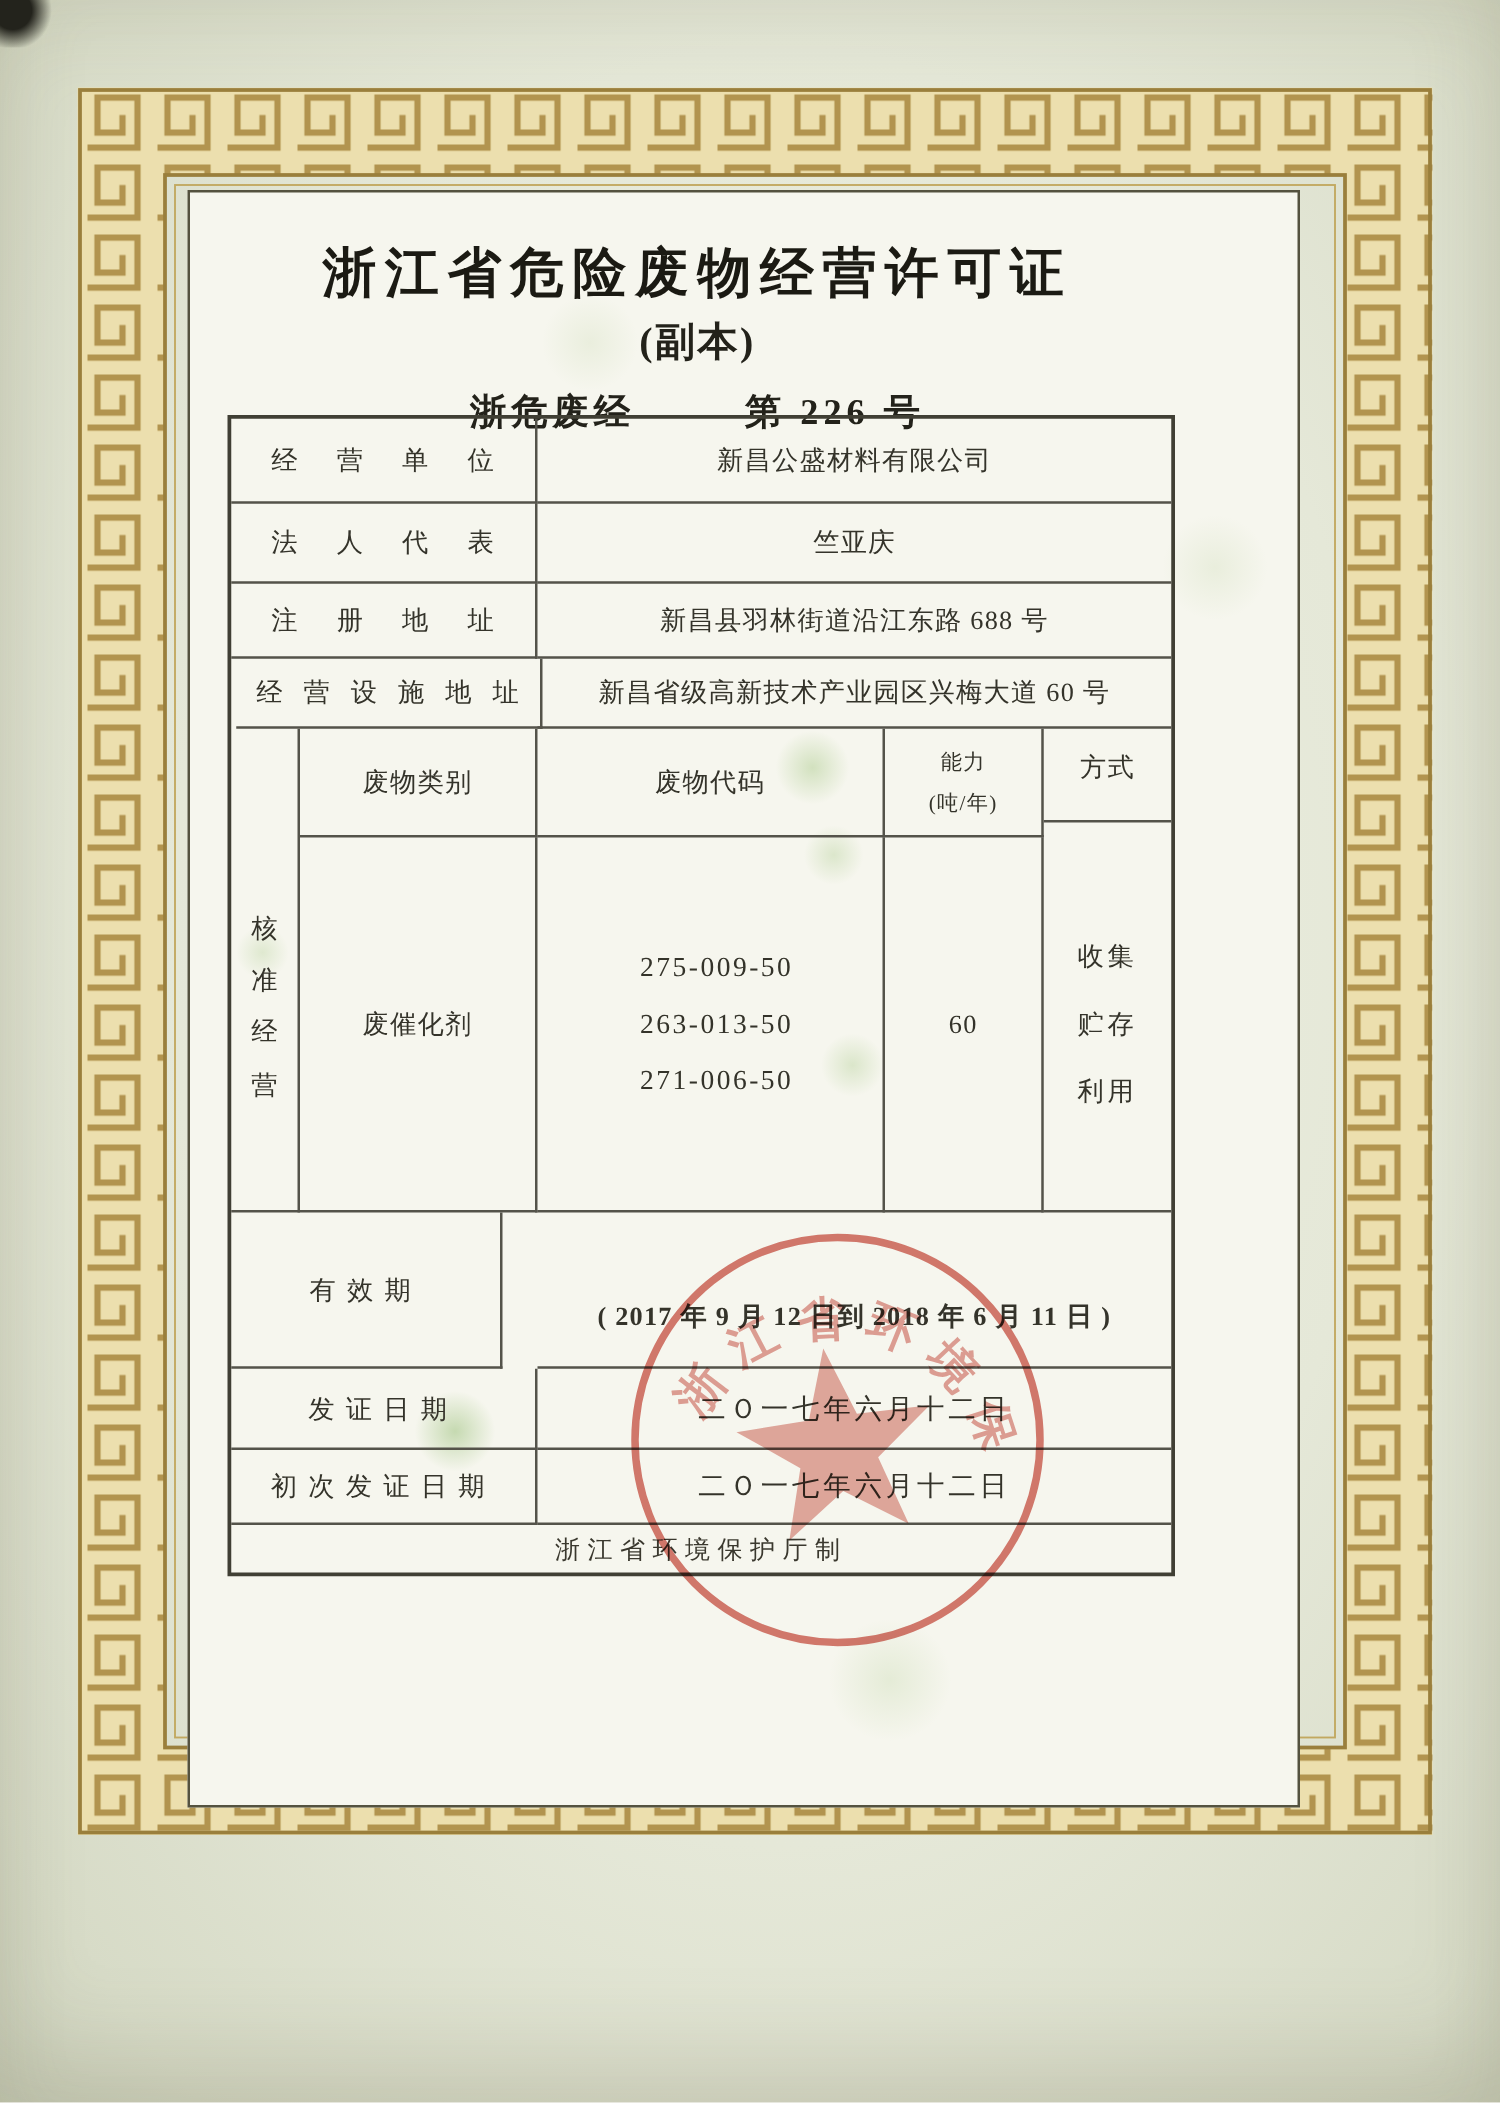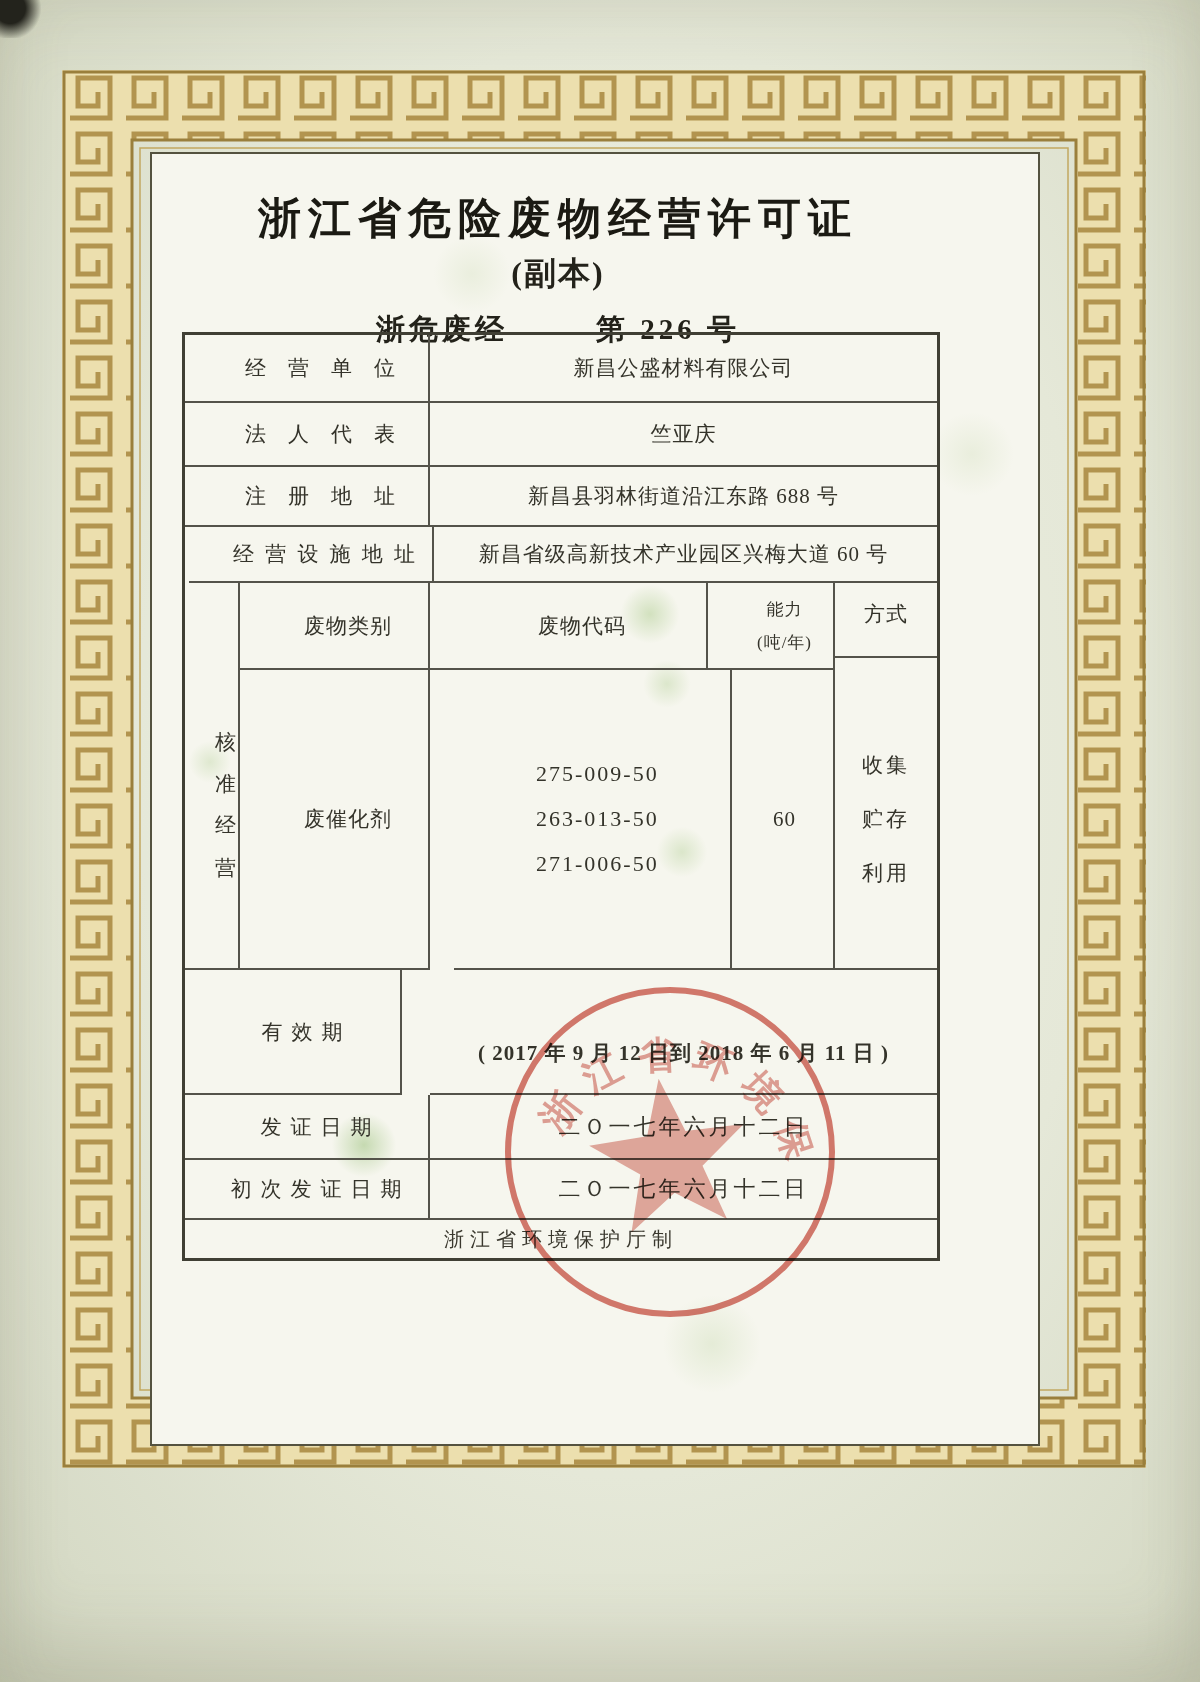--- a/index.html
+++ b/index.html
@@ -25,29 +25,29 @@
   .title{margin-top:36px;text-align:center;font-size:43px;font-weight:bold;
     letter-spacing:7px;color:#1b1a13;}
   .subtitle{margin-top:4px;text-align:center;font-size:32px;font-weight:bold;
     letter-spacing:2px;color:#23221a;}
   .serial-row{margin-top:14px;display:flex;justify-content:center;gap:88px;
     font-size:29px;font-weight:bold;color:#23221a;letter-spacing:4px;}
   .tbl{position:absolute;left:30px;top:178px;width:752px;height:923px;
     border:3px solid #403f34;box-sizing:content-box;}
   .c{position:absolute;display:flex;align-items:center;justify-content:center;
     box-sizing:border-box;font-size:21px;color:#34332a;letter-spacing:1px;}
-  .br{border-right:2px solid #54534a;padding-left:28px;}
+  .br{border-right:2px solid #54534a;}
   .bb{border-bottom:2px solid #54534a;}
   .jlabel{display:block;width:100%;text-align:justify;text-align-last:justify;
     padding:0 32px;align-self:center;}
   .jlabel.tight{padding:0 16px;}
   .clabel{letter-spacing:9px;}
   .vside{writing-mode:vertical-rl;letter-spacing:42px;padding-top:44px;color:#34332a;}
   .codes{flex-direction:column;align-items:flex-start;justify-content:center;
-    gap:19px;padding-left:82px;font-size:22px;letter-spacing:2px;margin-left:24px;}
+    gap:19px;padding-left:82px;font-size:22px;letter-spacing:2px;}
   .methods{flex-direction:column;gap:26px;font-size:21px;letter-spacing:3px;}
   .caphdr{flex-direction:column;gap:10px;font-size:17px;}
   .validity-val{align-items:flex-end;padding-bottom:26px;font-weight:bold;
     font-size:21px;letter-spacing:1px;}
   .datev{font-size:22px;letter-spacing:3px;}
   .caption{font-size:20px;letter-spacing:6px;color:#3a382e;}
   .seal{position:absolute;left:338px;top:818px;width:360px;height:360px;
     mix-blend-mode:multiply;opacity:.92;}
 </style>
 </head>

